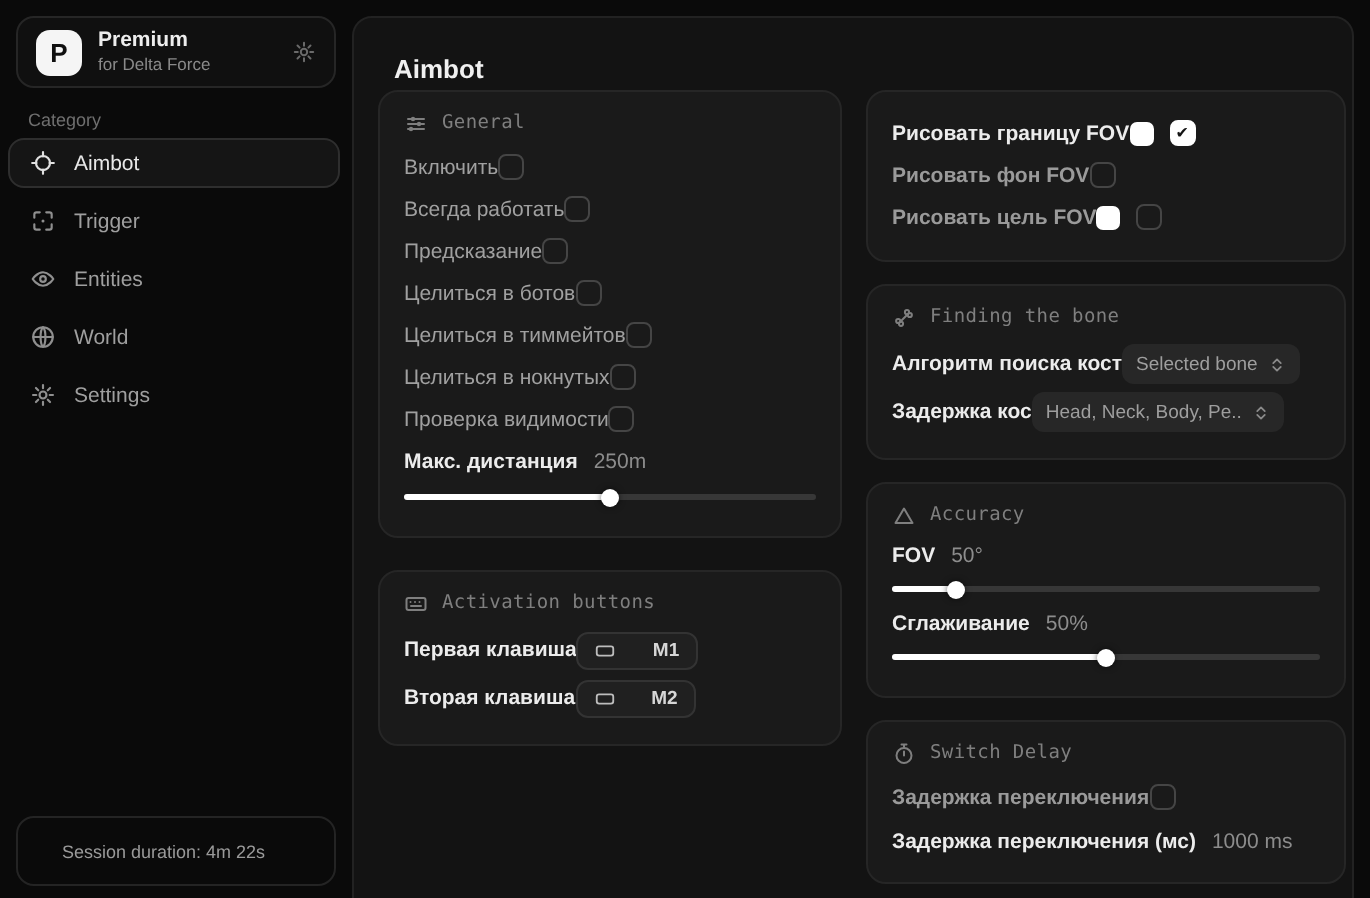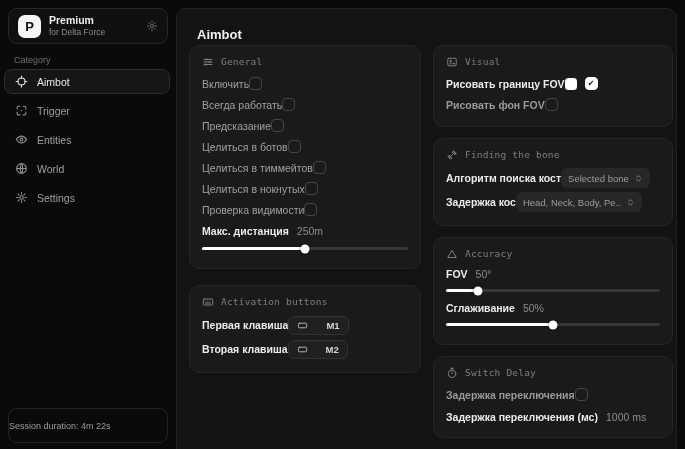--- a/index.html
+++ b/index.html
@@ -23,21 +23,21 @@
 
   .nav { position:absolute; left:4px; right:6px; top:69px; display:flex; flex-direction:column; gap:4px; }
   .nav-item { display:flex; align-items:center; gap:9px; height:25px; padding:0 10px;
     border:1px solid transparent; border-radius:8px; color:#9f9f9f; font-size:10.5px; cursor:default; }
   .nav-item .nicon { display:flex; color:#8f8f8f; }
   .nav-item.active { border-color:#2e2e2e; background:#151515; color:#e9e9e9; }
   .nav-item.active .nicon { color:#e0e0e0; }
 
   .session-card { position:absolute; left:8px; bottom:6px; width:160px; height:35px;
     border:1px solid #242424; border-radius:9px; display:flex; align-items:center;
-    padding:0 0; font-size:9px; color:#9a9a9a; }
+    padding:0 22px; font-size:9px; color:#9a9a9a; }
 
   
   .panel { position:absolute; left:176px; top:8px; width:501px; height:452px;
     background:#131313; border:1px solid #222; border-radius:10px; }
   .panel-title { position:absolute; left:20px; top:18px; font-size:13px; font-weight:700; color:#f0f0f0; }
 
   .col-left  { position:absolute; left:12px;  top:36px; width:232px; display:flex; flex-direction:column; gap:16px; }
   .col-right { position:absolute; left:256px; top:36px; width:240px; display:flex; flex-direction:column; gap:11px; }
 
   .card { background:#1a1a1a; border:1px solid #262626; border-radius:10px; padding:10px 12px 11px; }
@@ -242,41 +242,38 @@
             </span>
             <span>M2</span>
           </span>
         </div>
       </section>
     </div>
 
     <div class="col-right">
 
       <section class="card">
-        <div class="card-header">
-          <span class="hicon">
-            <svg width="12" height="12" viewBox="0 0 24 24" fill="none" stroke="currentColor" stroke-width="2" stroke-linecap="round" stroke-linejoin="round">
-              <rect x="3.5" y="4.5" width="17" height="15" rx="2"></rect>
-                <circle cx="9" cy="10" r="1.5"></circle>
-                <path d="M5.5 17.5l4.5-4.5 3.5 3.5 2.5-2.5 2.5 2.5"></path>
-            </svg>
-          </span>
-          <span>Visual</span>
-        </div>
 
         <div class="row">
           <span class="lbl lbl-strong">Рисовать границу FOV</span>
           <span class="row-right">
             <span class="swatch"></span>
             <span class="checkbox checked"></span>
           </span>
         </div>
         <div class="row">
           <span class="lbl lbl-mid">Рисовать фон FOV</span>
           <span class="row-right">
+            <span class="checkbox"></span>
+          </span>
+        </div>
+        <div class="row">
+          <span class="lbl lbl-mid">Рисовать цель FOV</span>
+          <span class="row-right">
+            <span class="swatch"></span>
             <span class="checkbox"></span>
           </span>
         </div>
       </section>
 
       <section class="card">
         <div class="card-header">
           <span class="hicon">
             <svg width="12" height="12" viewBox="0 0 24 24" fill="none" stroke="currentColor" stroke-width="2" stroke-linecap="round">
               <path d="M8 16L16 8"></path>

